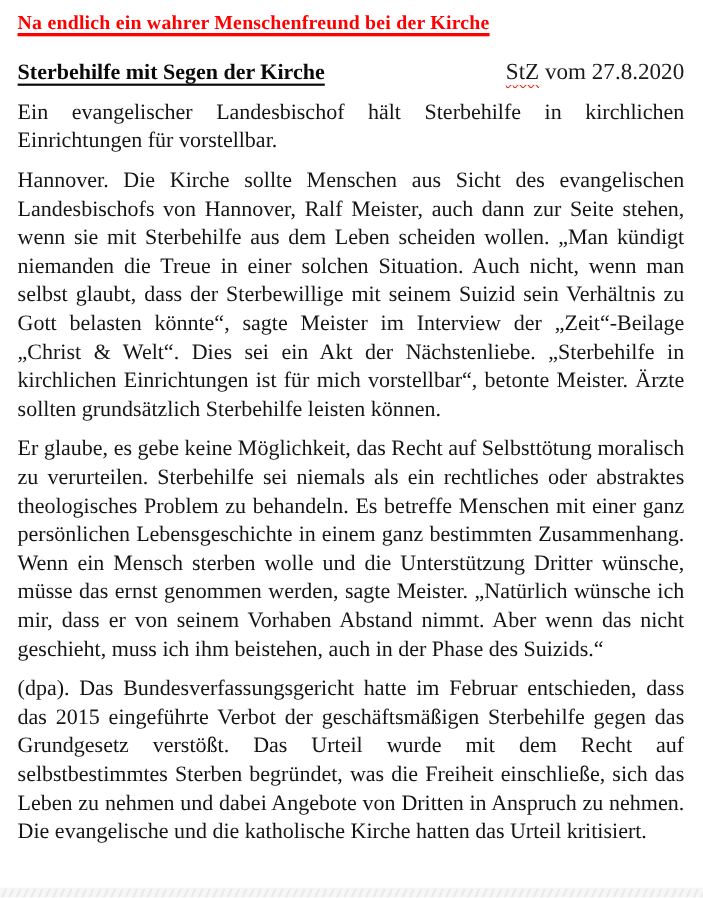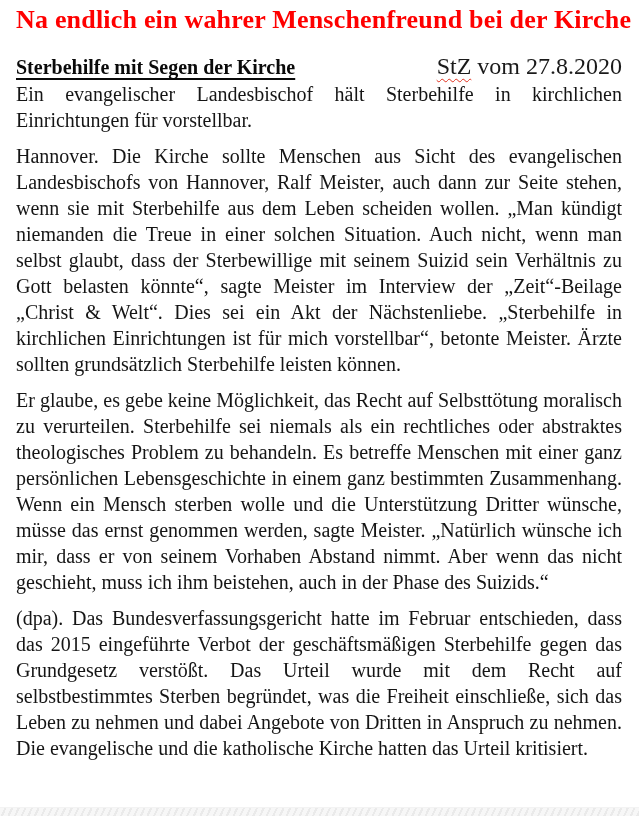--- a/index.html
+++ b/index.html
@@ -11,49 +11,50 @@
     position: relative;
     font-family: "Liberation Serif", "DejaVu Serif", serif;
     color: #121212;
     -webkit-font-smoothing: antialiased;
   }
   .page {
     padding: 5px 17px 0 16px;
   }
   .headline {
     margin: 0;
-    font-size: 26px;
+    font-size: 18px;
     line-height: 30px;
     font-weight: 700;
     color: var(--headline, #ff0000);
+    text-decoration: underline;
     text-decoration-thickness: 2.5px;
     text-underline-offset: 4px;
     text-decoration-skip-ink: none;
     letter-spacing: 0.2px;
     white-space: nowrap;
   }
   .subhead {
     display: flex;
     justify-content: space-between;
     align-items: baseline;
     margin-top: 18px;
-    margin-bottom: 1px;
+    margin-bottom: 11px;
   }
   .article-title {
     font-size: 20px;
     font-weight: 700;
     color: #0a0a0a;
     text-decoration: underline;
     text-decoration-thickness: 2px;
     text-underline-offset: 4px;
     text-decoration-skip-ink: none;
     white-space: nowrap;
   }
   .source {
-    font-size: 24px;
+    font-size: 21px;
     color: #1a1a1a;
     white-space: nowrap;
   }
   .squiggle {
     text-decoration: underline wavy var(--squiggle, #e0301e);
     text-decoration-thickness: 1px;
     text-underline-offset: 4px;
     text-decoration-skip-ink: none;
   }
   .body-text p {

